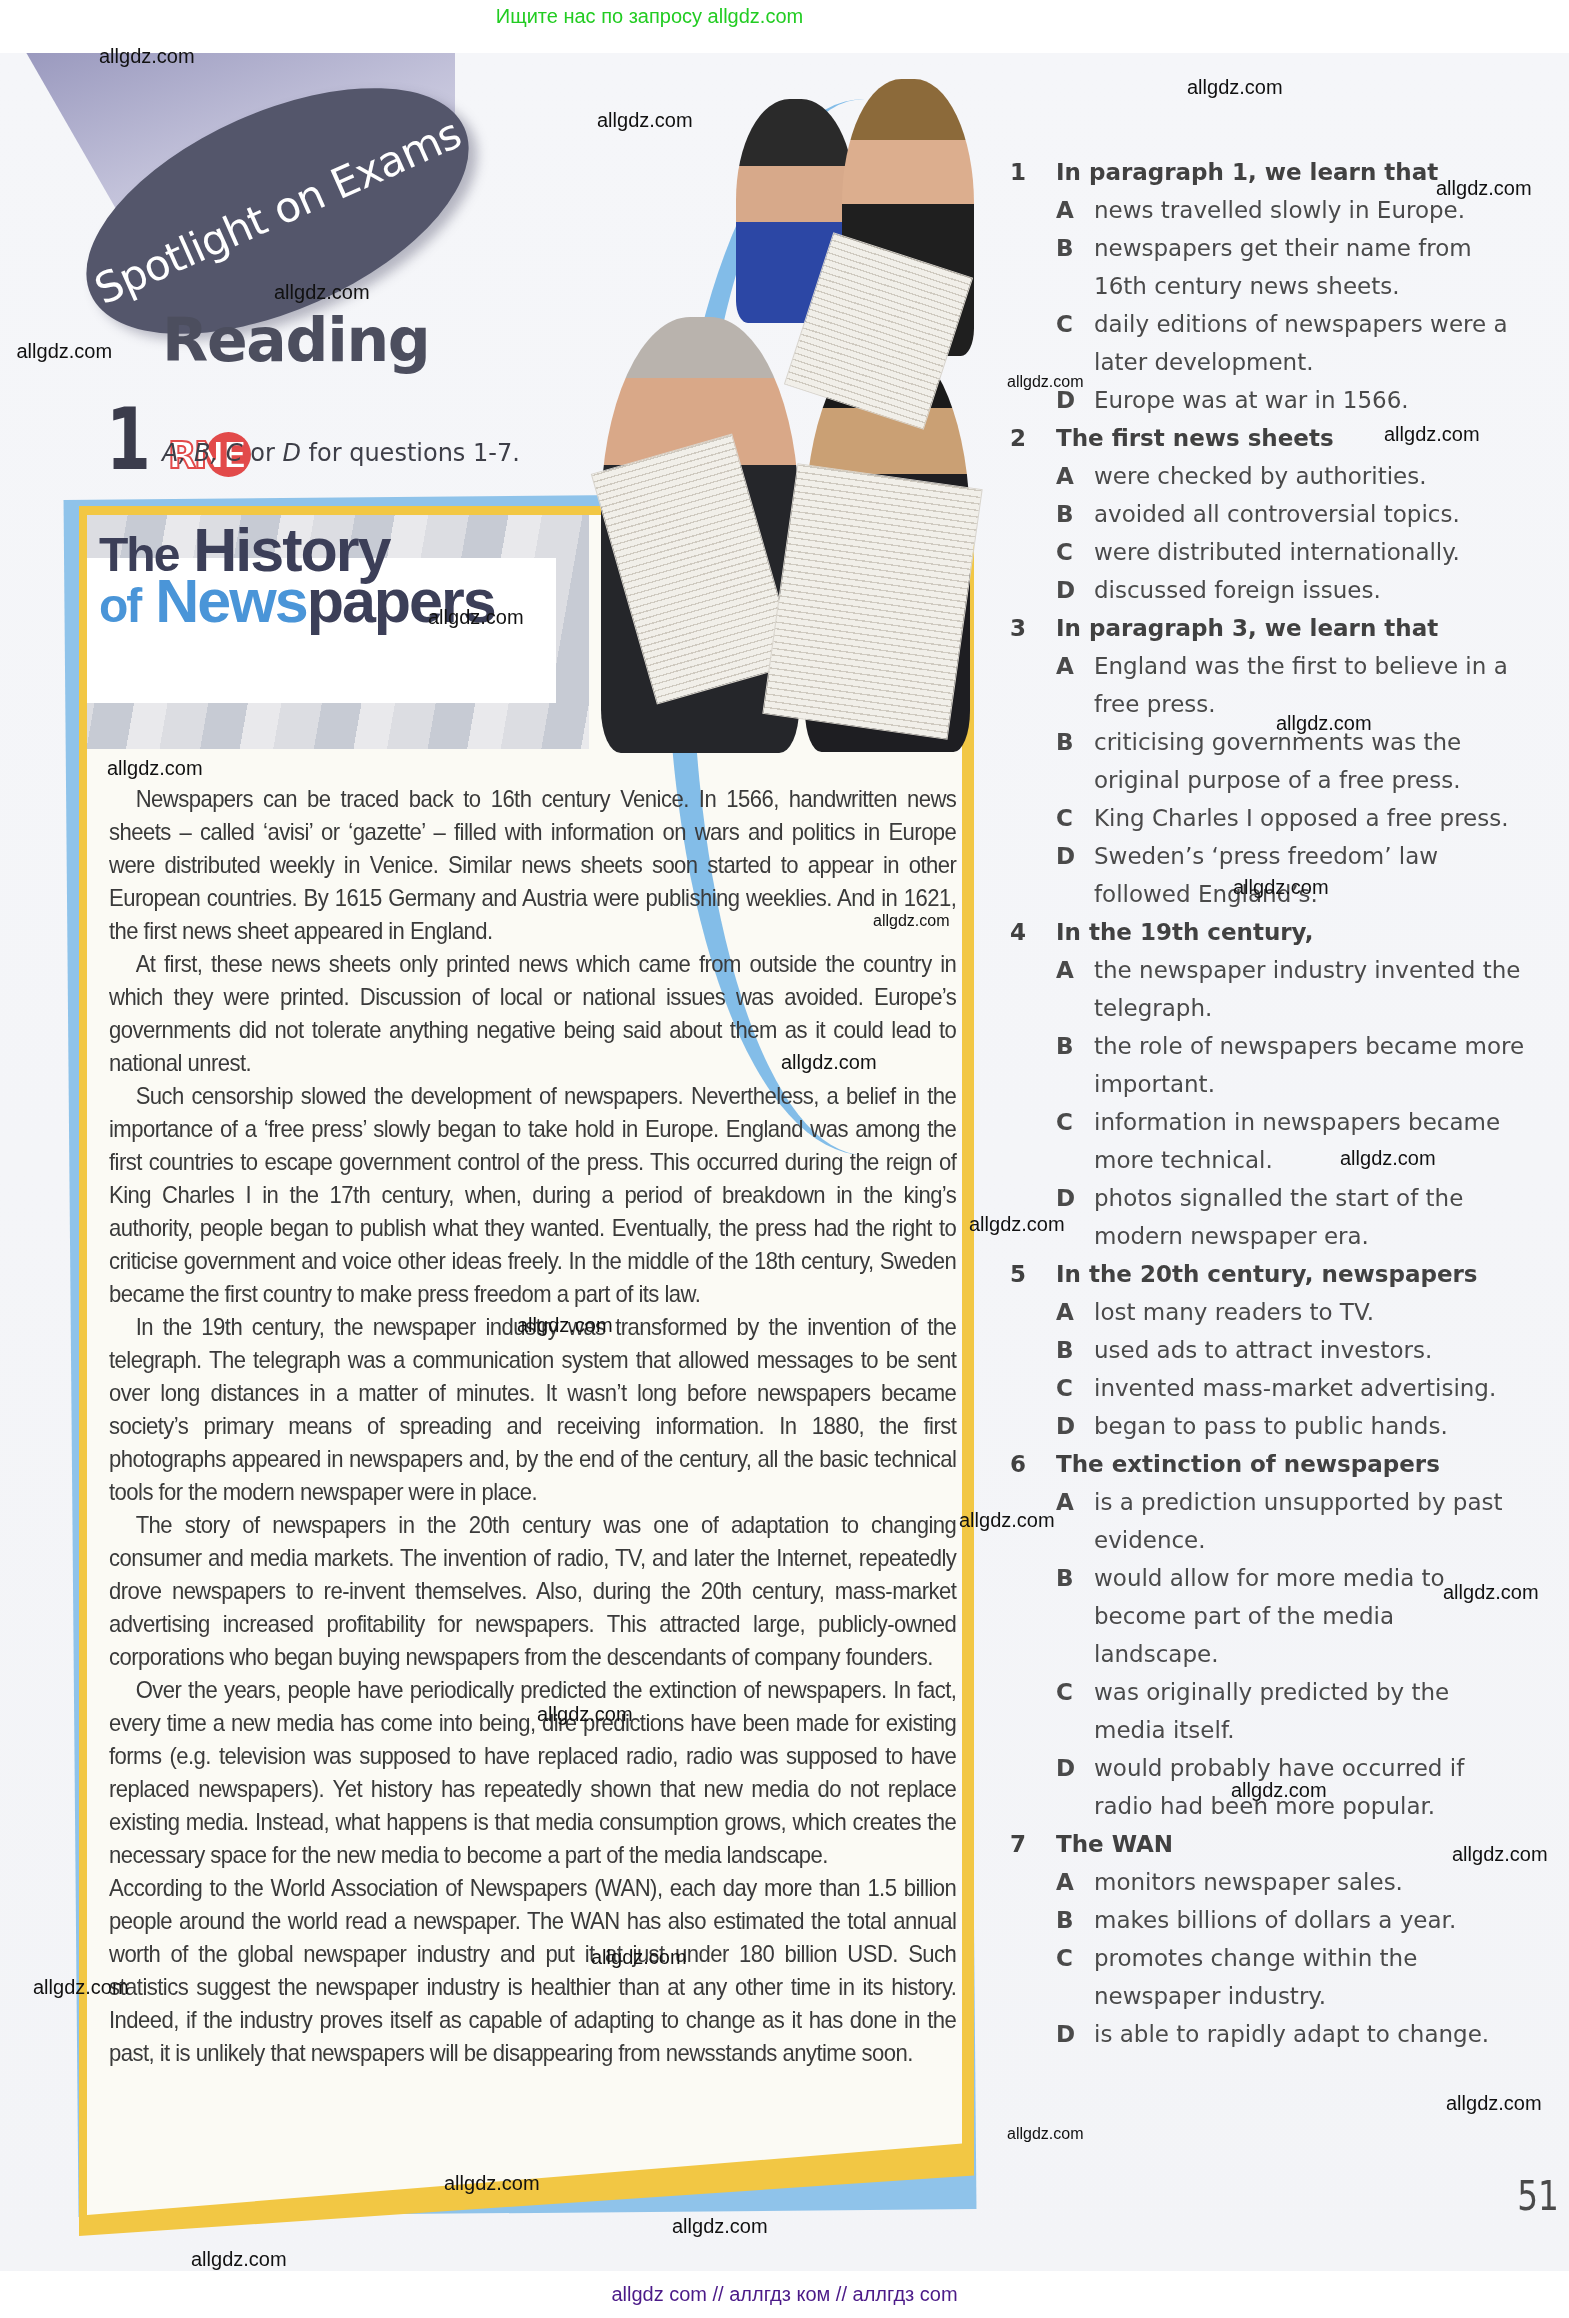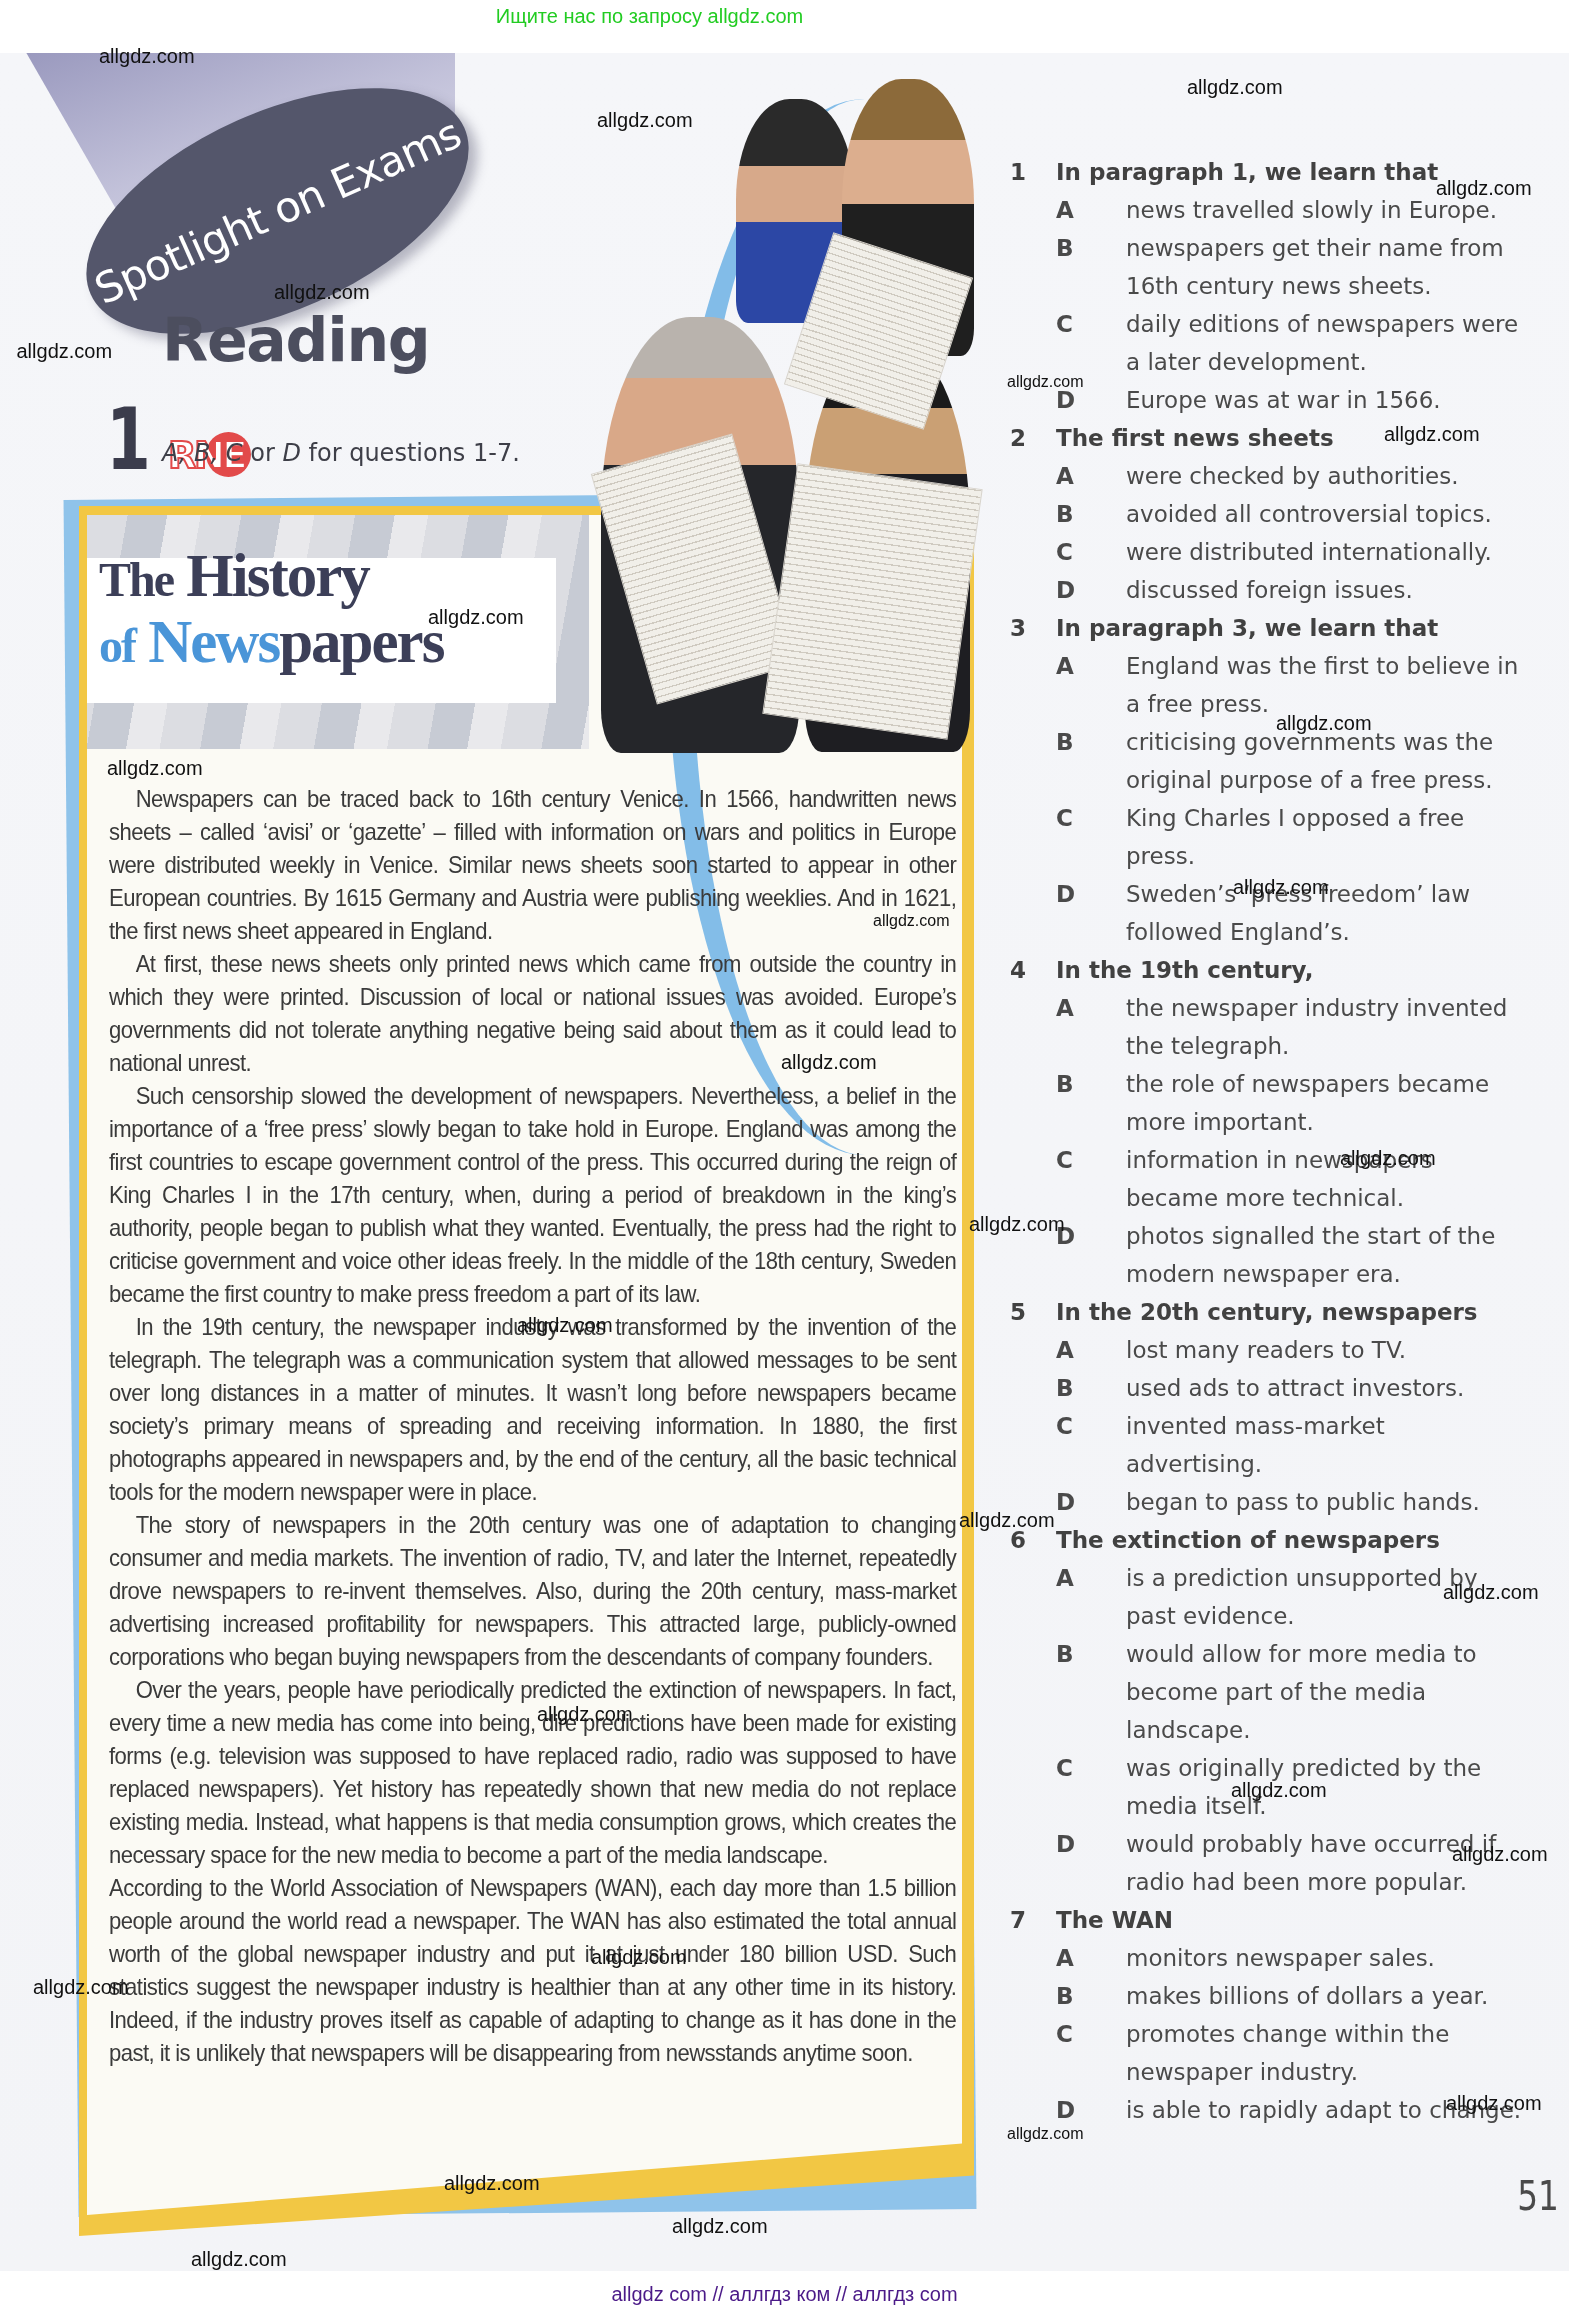--- a/index.html
+++ b/index.html
@@ -102,22 +102,22 @@
     clip-path: polygon(0 0, 100% 0, 100% 95.8%, 0 100%);
   }
   .headline-strip {
     position: absolute; left: 87px; top: 515px; width: 502px; height: 234px;
     background: repeating-linear-gradient(100deg, #dcdde2 0 40px, #c7cbd4 40px 79px, #e9e9ec 79px 112px);
   }
   .headline-box {
     position: absolute; left: 87px; top: 558px; width: 469px; height: 145px; background: #ffffff;
   }
   .headline {
-    position: absolute; left: 99px; top: 545px; font-family: Liberation Serif, serif;
-    font-weight: bold; line-height: 62px; letter-spacing: -2px;
+    position: absolute; left: 99px; top: 527px; font-family: Liberation Sans, sans-serif;
+    font-weight: bold; line-height: 46px; letter-spacing: -2px;
   }
   .headline .h1 { font-size: 61px; color: #3c3f58; }
   .headline .h1 .small { font-size: 48px; }
   .headline .h2 { font-size: 61px; color: #3c3f58; }
   .headline .h2 .small { font-size: 48px; color: #4a95d8; }
   .headline .h2 .blue { color: #4a95d8; }
 
   .article {
     position: absolute; left: 109px; top: 782px; width: 847px;
     font-family: "Liberation Sans", sans-serif; font-size: 24px; line-height: 33px;
@@ -130,21 +130,21 @@
   
   .questions {
     position: absolute; left: 1010px; top: 153px; width: 515px;
     font-family: "DejaVu Sans", sans-serif; font-size: 23px; line-height: 38px; color: #4a4a4a;
   }
   .q { position: relative; }
   .q-head { display: flex; font-weight: bold; color: #414141; }
   .q-num { width: 46px; flex: none; }
   .opt { display: flex; padding-left: 46px; }
   .opt-letter { width: 38px; flex: none; font-weight: bold; color: #4a4a4a; }
-  .opt-text { flex: 1; margin-left: 32px; }
+  .opt-text { flex: 1; }
   .page-number {
     position: absolute; left: 1512px; top: 2172px; font-size: 41px; color: #4a4a4a;
     font-family: "DejaVu Sans", sans-serif; transform: scaleX(.8);
   }
   .wm {
     position: absolute; font-family: "Liberation Sans", sans-serif; font-size: 20px; color: #111;
     white-space: nowrap;
   }
   .wm.small { font-size: 16px; }
 </style>

